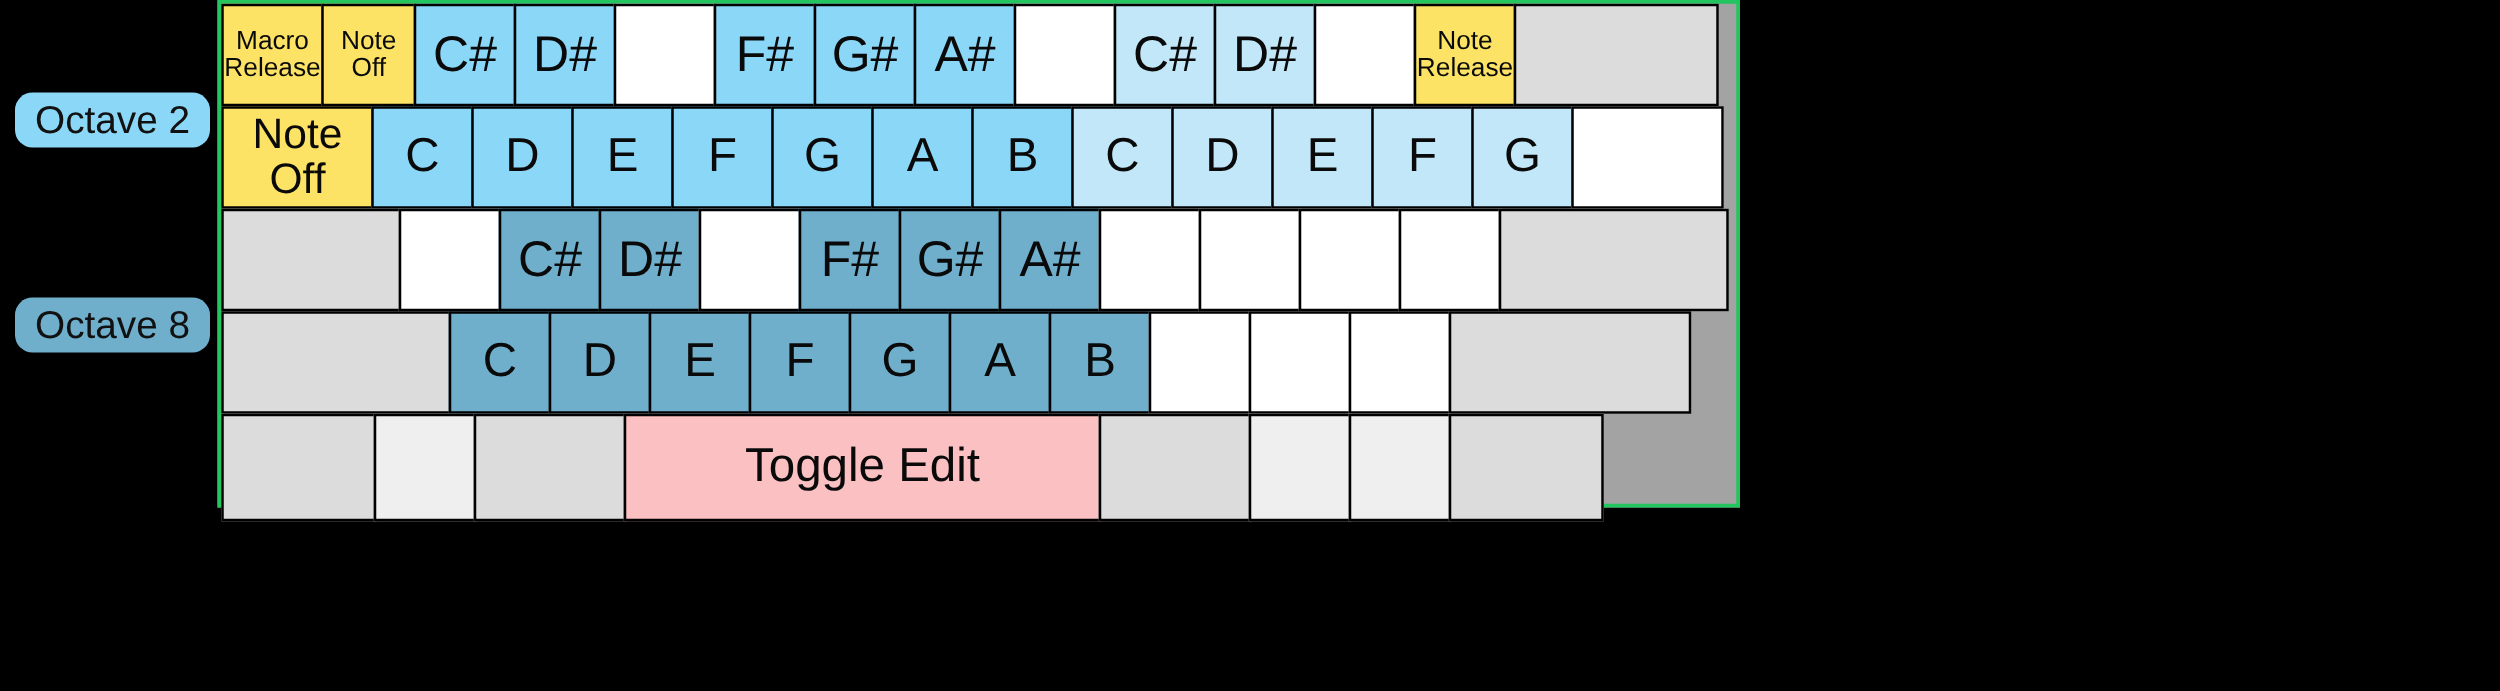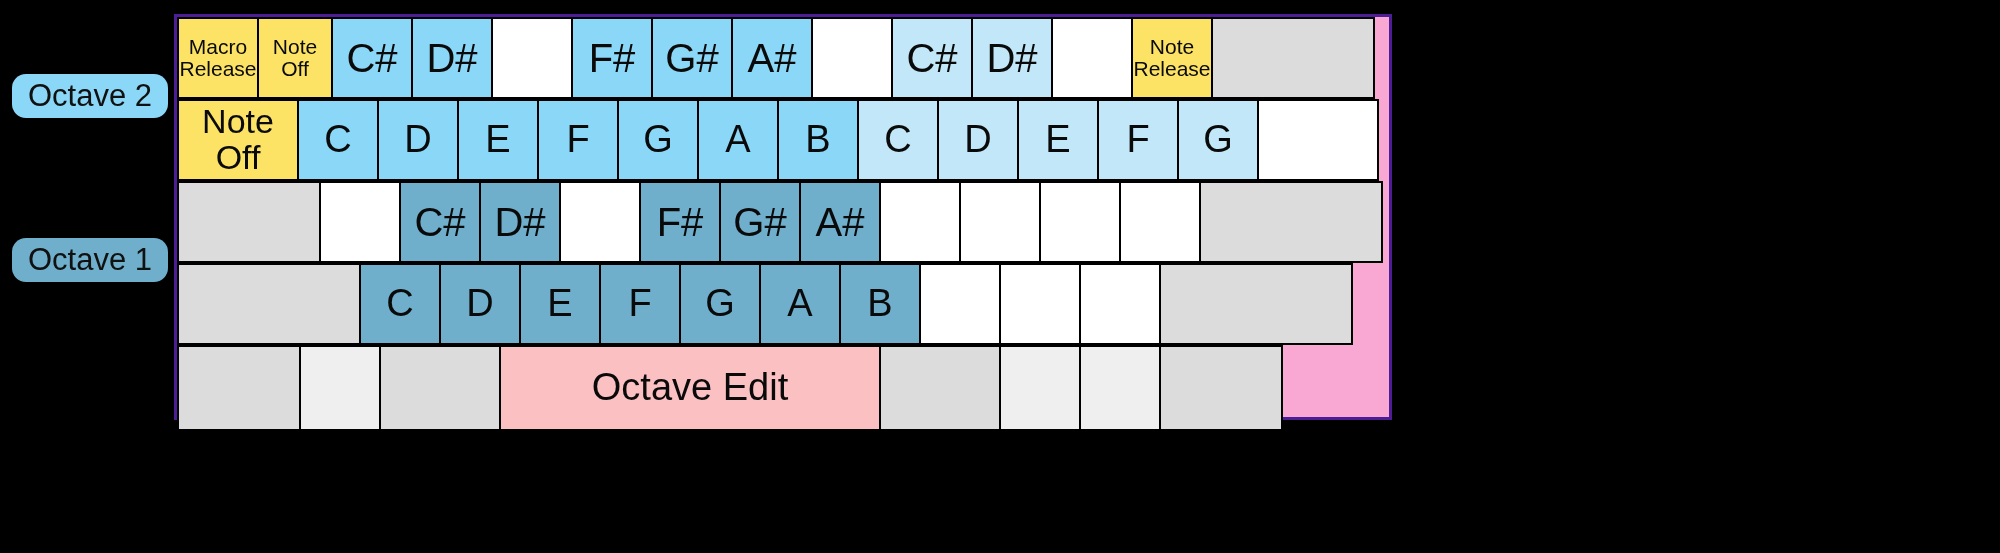--- a/index.html
+++ b/index.html
@@ -19,24 +19,24 @@
     white-space:nowrap;
     box-sizing:border-box;
   }
   #oct2{left:12px;top:74px;height:44px;background:#8BD7F7;}
   #oct1{left:12px;top:238px;height:44px;background:#6FAFCC;}
   #oct3{right:12px;top:74px;height:44px;background:#C2E7F8;}
 
   
   #keyboard{
     position:absolute;
-    left:174px; top:14px;
+    left:174px; top:0;
     width:1218px; height:406px;
-    background:#f9a8d4;
-    border:3px solid #4c1d95;
+    background:#a3a3a3;
+    border:3px solid #22c55e;
     box-sizing:border-box;
   }
   .krow{
     position:relative;
     width:100%;
     box-sizing:border-box;
     display:flex;
   }
   .key{
     position:relative;
@@ -70,21 +70,21 @@
   .c-graylt   {background:#EFEFEF;}
   .c-pink     {background:#FBC0C2;}
 </style>
 </head>
 <body>
 
 <div id="stage">
 
   <div class="octave-badge" id="oct2">Octave 2</div>
 
-  <div class="octave-badge" id="oct1">Octave 1</div>
+  <div class="octave-badge" id="oct1">Octave 8</div>
 
 
   <div id="keyboard">
       <div class="krow" style="height: 82px; padding-left: 0px;">
         <div class="key c-yellow sz-sm" style="width: 82px; height: 82px;">
           <span class="lbl">Macro<br>Release</span>
         </div>
         <div class="key c-yellow sz-sm" style="width: 76px; height: 82px;">
           <span class="lbl">Note<br>Off</span>
         </div>
@@ -252,21 +252,21 @@
         <div class="key c-gray sz-lg" style="width: 124px; height: 86px;">
           <span class="lbl"></span>
         </div>
         <div class="key c-graylt sz-lg" style="width: 82px; height: 86px;">
           <span class="lbl"></span>
         </div>
         <div class="key c-gray sz-lg" style="width: 122px; height: 86px;">
           <span class="lbl"></span>
         </div>
         <div class="key c-pink sz-xl" style="width: 382px; height: 86px;">
-          <span class="lbl">Octave Edit</span>
+          <span class="lbl">Toggle Edit</span>
         </div>
         <div class="key c-gray sz-lg" style="width: 122px; height: 86px;">
           <span class="lbl"></span>
         </div>
         <div class="key c-graylt sz-lg" style="width: 82px; height: 86px;">
           <span class="lbl"></span>
         </div>
         <div class="key c-graylt sz-lg" style="width: 82px; height: 86px;">
           <span class="lbl"></span>
         </div>

